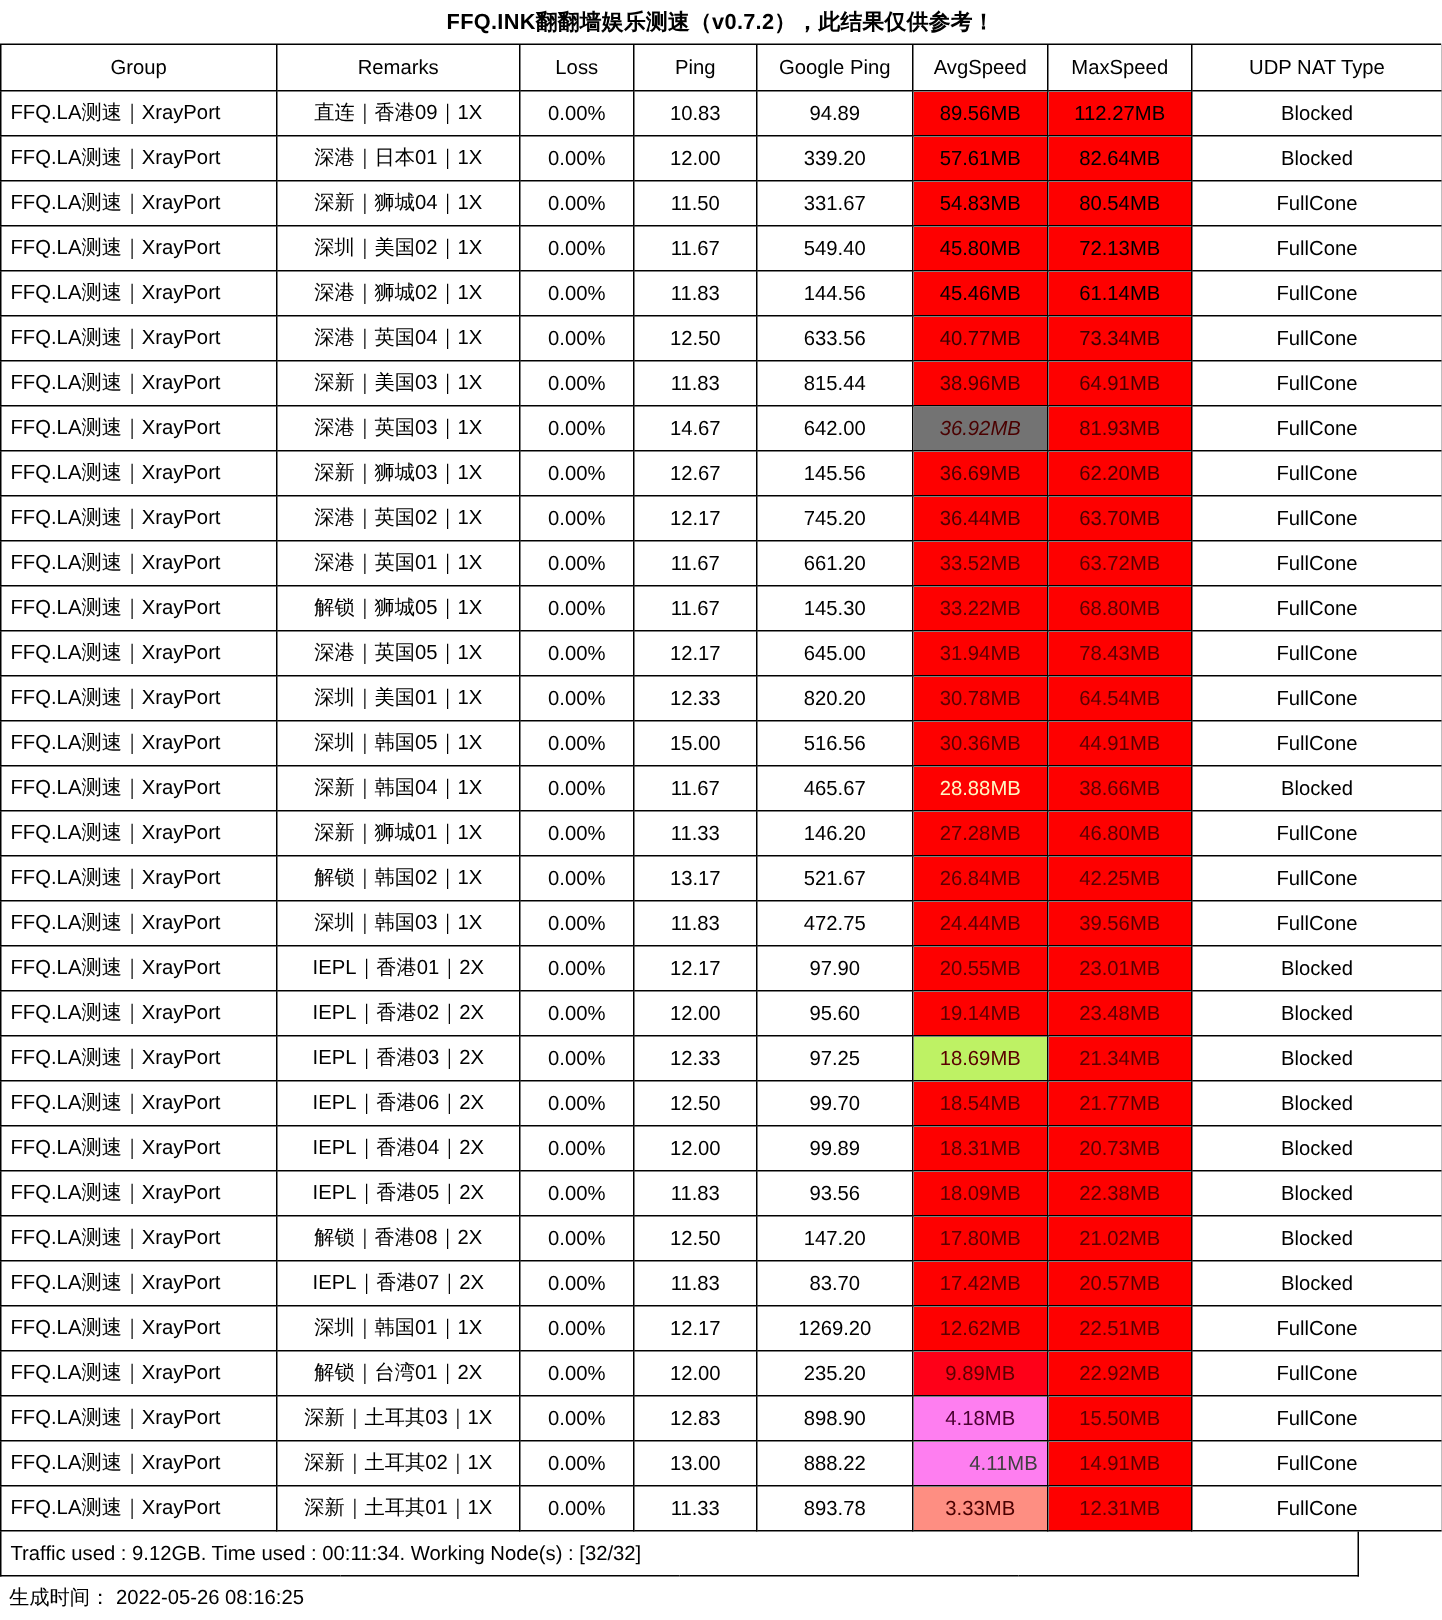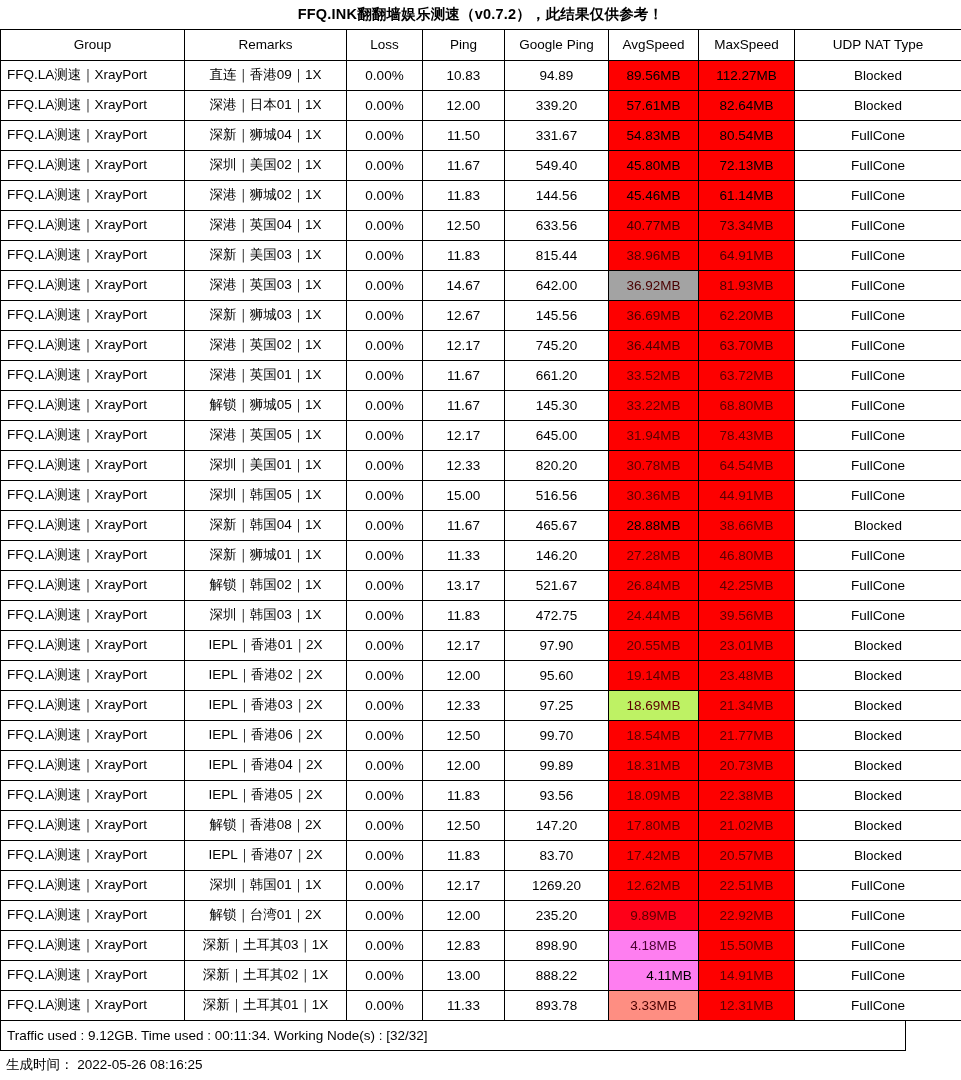--- a/index.html
+++ b/index.html
@@ -181,21 +181,21 @@
           <td class="avg" style="background: rgb(254, 0, 0); color: rgb(74, 0, 0);">38.96MB</td>
           <td class="max" style="background: rgb(254, 0, 0); color: rgb(74, 0, 0);">64.91MB</td>
           <td class="nat">FullCone</td>
         </tr>
         <tr>
           <td class="group">FFQ.LA测速｜XrayPort</td>
           <td class="remarks">深港｜英国03｜1X</td>
           <td class="loss">0.00%</td>
           <td class="ping">14.67</td>
           <td class="gping">642.00</td>
-          <td class="avg" style="background: #a3a3a3; color: rgb(74, 0, 0);">36.92MB</td>
+          <td class="avg" style="background: #737373; color: rgb(74, 0, 0); font-style: italic;">36.92MB</td>
           <td class="max" style="background: rgb(254, 0, 0); color: rgb(74, 0, 0);">81.93MB</td>
           <td class="nat">FullCone</td>
         </tr>
         <tr>
           <td class="group">FFQ.LA测速｜XrayPort</td>
           <td class="remarks">深新｜狮城03｜1X</td>
           <td class="loss">0.00%</td>
           <td class="ping">12.67</td>
           <td class="gping">145.56</td>
           <td class="avg" style="background: rgb(254, 0, 0); color: rgb(74, 0, 0);">36.69MB</td>
@@ -261,21 +261,21 @@
           <td class="avg" style="background: rgb(254, 0, 0); color: rgb(90, 0, 0);">30.36MB</td>
           <td class="max" style="background: rgb(254, 0, 0); color: rgb(90, 0, 0);">44.91MB</td>
           <td class="nat">FullCone</td>
         </tr>
         <tr>
           <td class="group">FFQ.LA测速｜XrayPort</td>
           <td class="remarks">深新｜韩国04｜1X</td>
           <td class="loss">0.00%</td>
           <td class="ping">11.67</td>
           <td class="gping">465.67</td>
-          <td class="avg" style="background: rgb(254, 0, 0); color: #000000;">28.88MB</td>
+          <td class="avg" style="background: rgb(254, 0, 0); color: #fef9c3;">28.88MB</td>
           <td class="max" style="background: rgb(254, 0, 0); color: rgb(90, 0, 0);">38.66MB</td>
           <td class="nat">Blocked</td>
         </tr>
         <tr>
           <td class="group">FFQ.LA测速｜XrayPort</td>
           <td class="remarks">深新｜狮城01｜1X</td>
           <td class="loss">0.00%</td>
           <td class="ping">11.33</td>
           <td class="gping">146.20</td>
           <td class="avg" style="background: rgb(254, 0, 0); color: rgb(90, 0, 0);">27.28MB</td>
@@ -411,21 +411,21 @@
           <td class="avg" style="background: rgb(254, 126, 240); color: rgb(74, 0, 48);">4.18MB</td>
           <td class="max" style="background: rgb(254, 0, 0); color: rgb(90, 0, 0);">15.50MB</td>
           <td class="nat">FullCone</td>
         </tr>
         <tr>
           <td class="group">FFQ.LA测速｜XrayPort</td>
           <td class="remarks">深新｜土耳其02｜1X</td>
           <td class="loss">0.00%</td>
           <td class="ping">13.00</td>
           <td class="gping">888.22</td>
-          <td class="avg" style="background: rgb(254, 126, 240); color: #000000; padding-left: 37px;">4.11MB</td>
+          <td class="avg" style="background: rgb(254, 126, 240); color: #404040; padding-left: 37px;">4.11MB</td>
           <td class="max" style="background: rgb(254, 0, 0); color: rgb(90, 0, 0);">14.91MB</td>
           <td class="nat">FullCone</td>
         </tr>
         <tr>
           <td class="group">FFQ.LA测速｜XrayPort</td>
           <td class="remarks">深新｜土耳其01｜1X</td>
           <td class="loss">0.00%</td>
           <td class="ping">11.33</td>
           <td class="gping">893.78</td>
           <td class="avg" style="background: rgb(254, 142, 130); color: rgb(74, 0, 0);">3.33MB</td>

